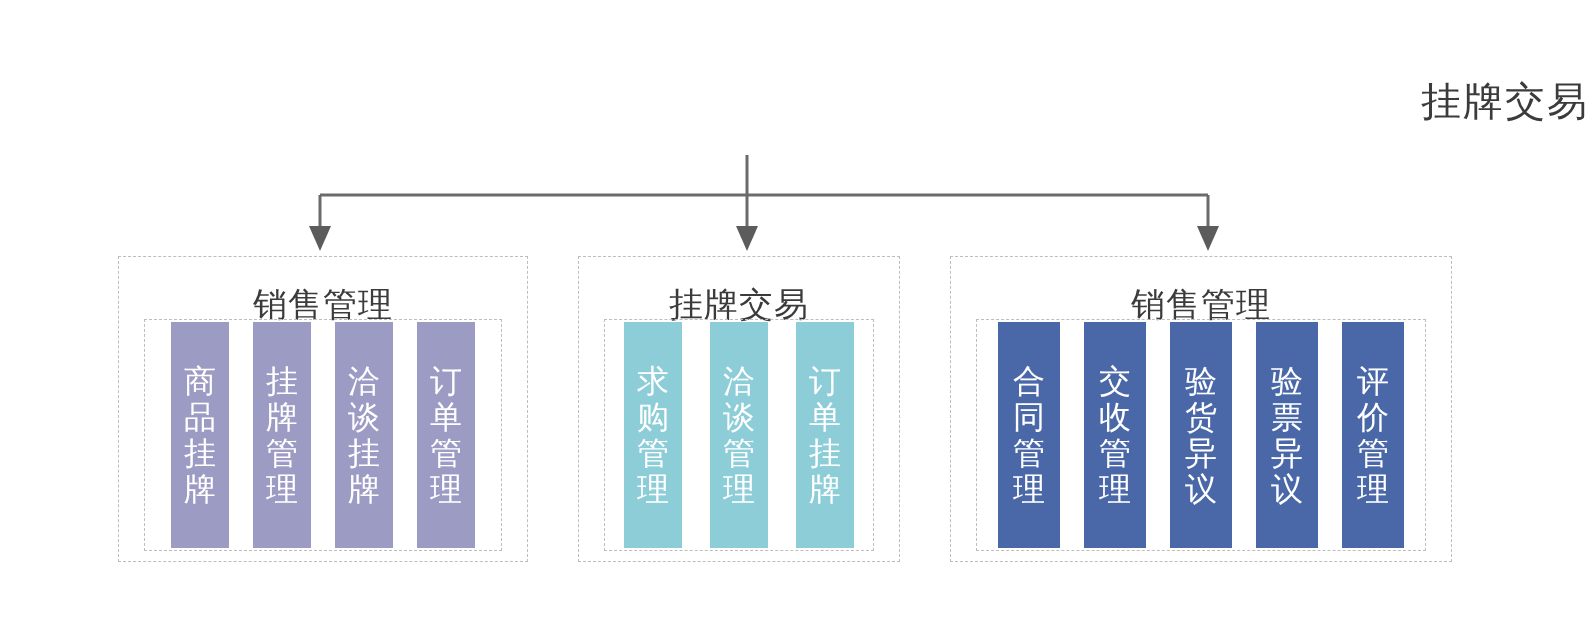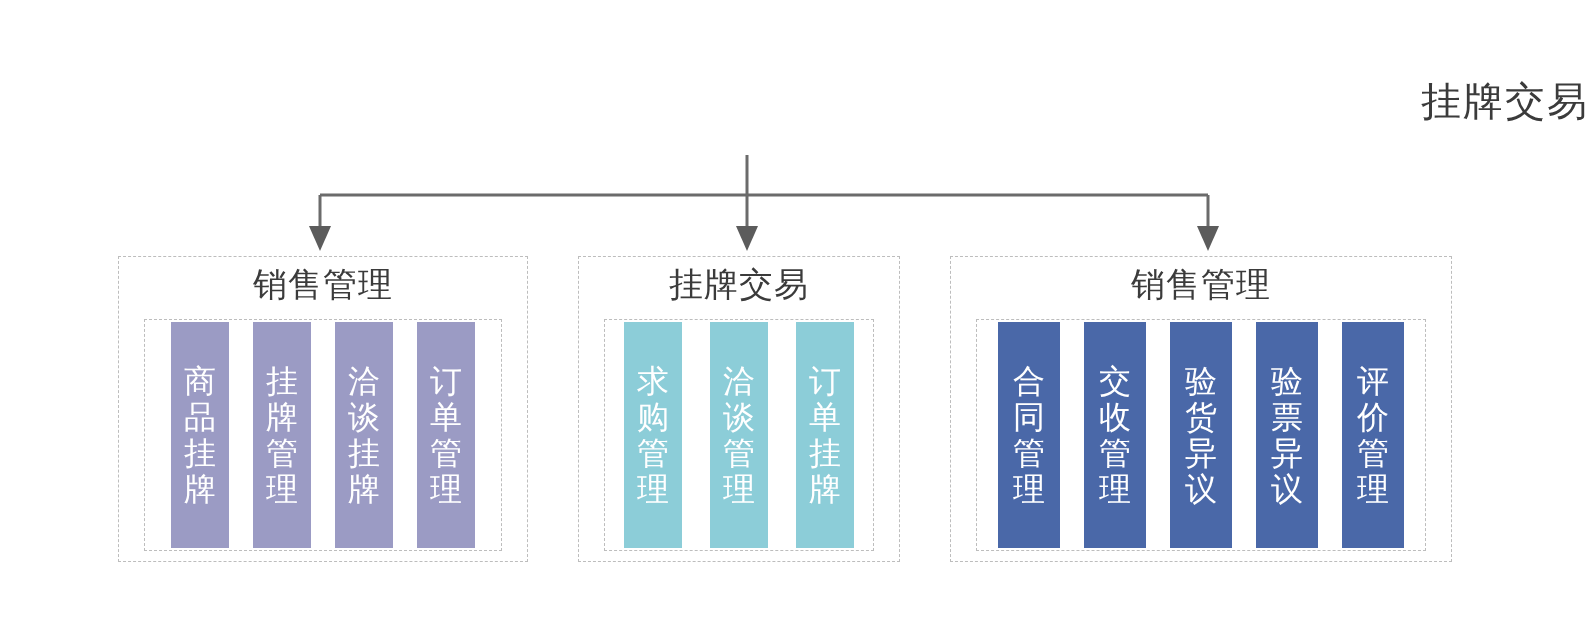--- a/index.html
+++ b/index.html
@@ -50,21 +50,21 @@
   .group {
     position: absolute;
     border: 1.5px dashed #bdbdbd;
     box-sizing: border-box;
     background: #ffffff;
   }
   .group-title {
     position: absolute;
     left: 0;
     width: 100%;
-    top: 6px;
+    top: 26px;
     text-align: center;
     font-size: 34px;
     line-height: 42px;
     color: #3b3b3b;
     letter-spacing: 1px;
     white-space: nowrap;
   }
   .group-inner {
     position: absolute;
     left: 25px;

